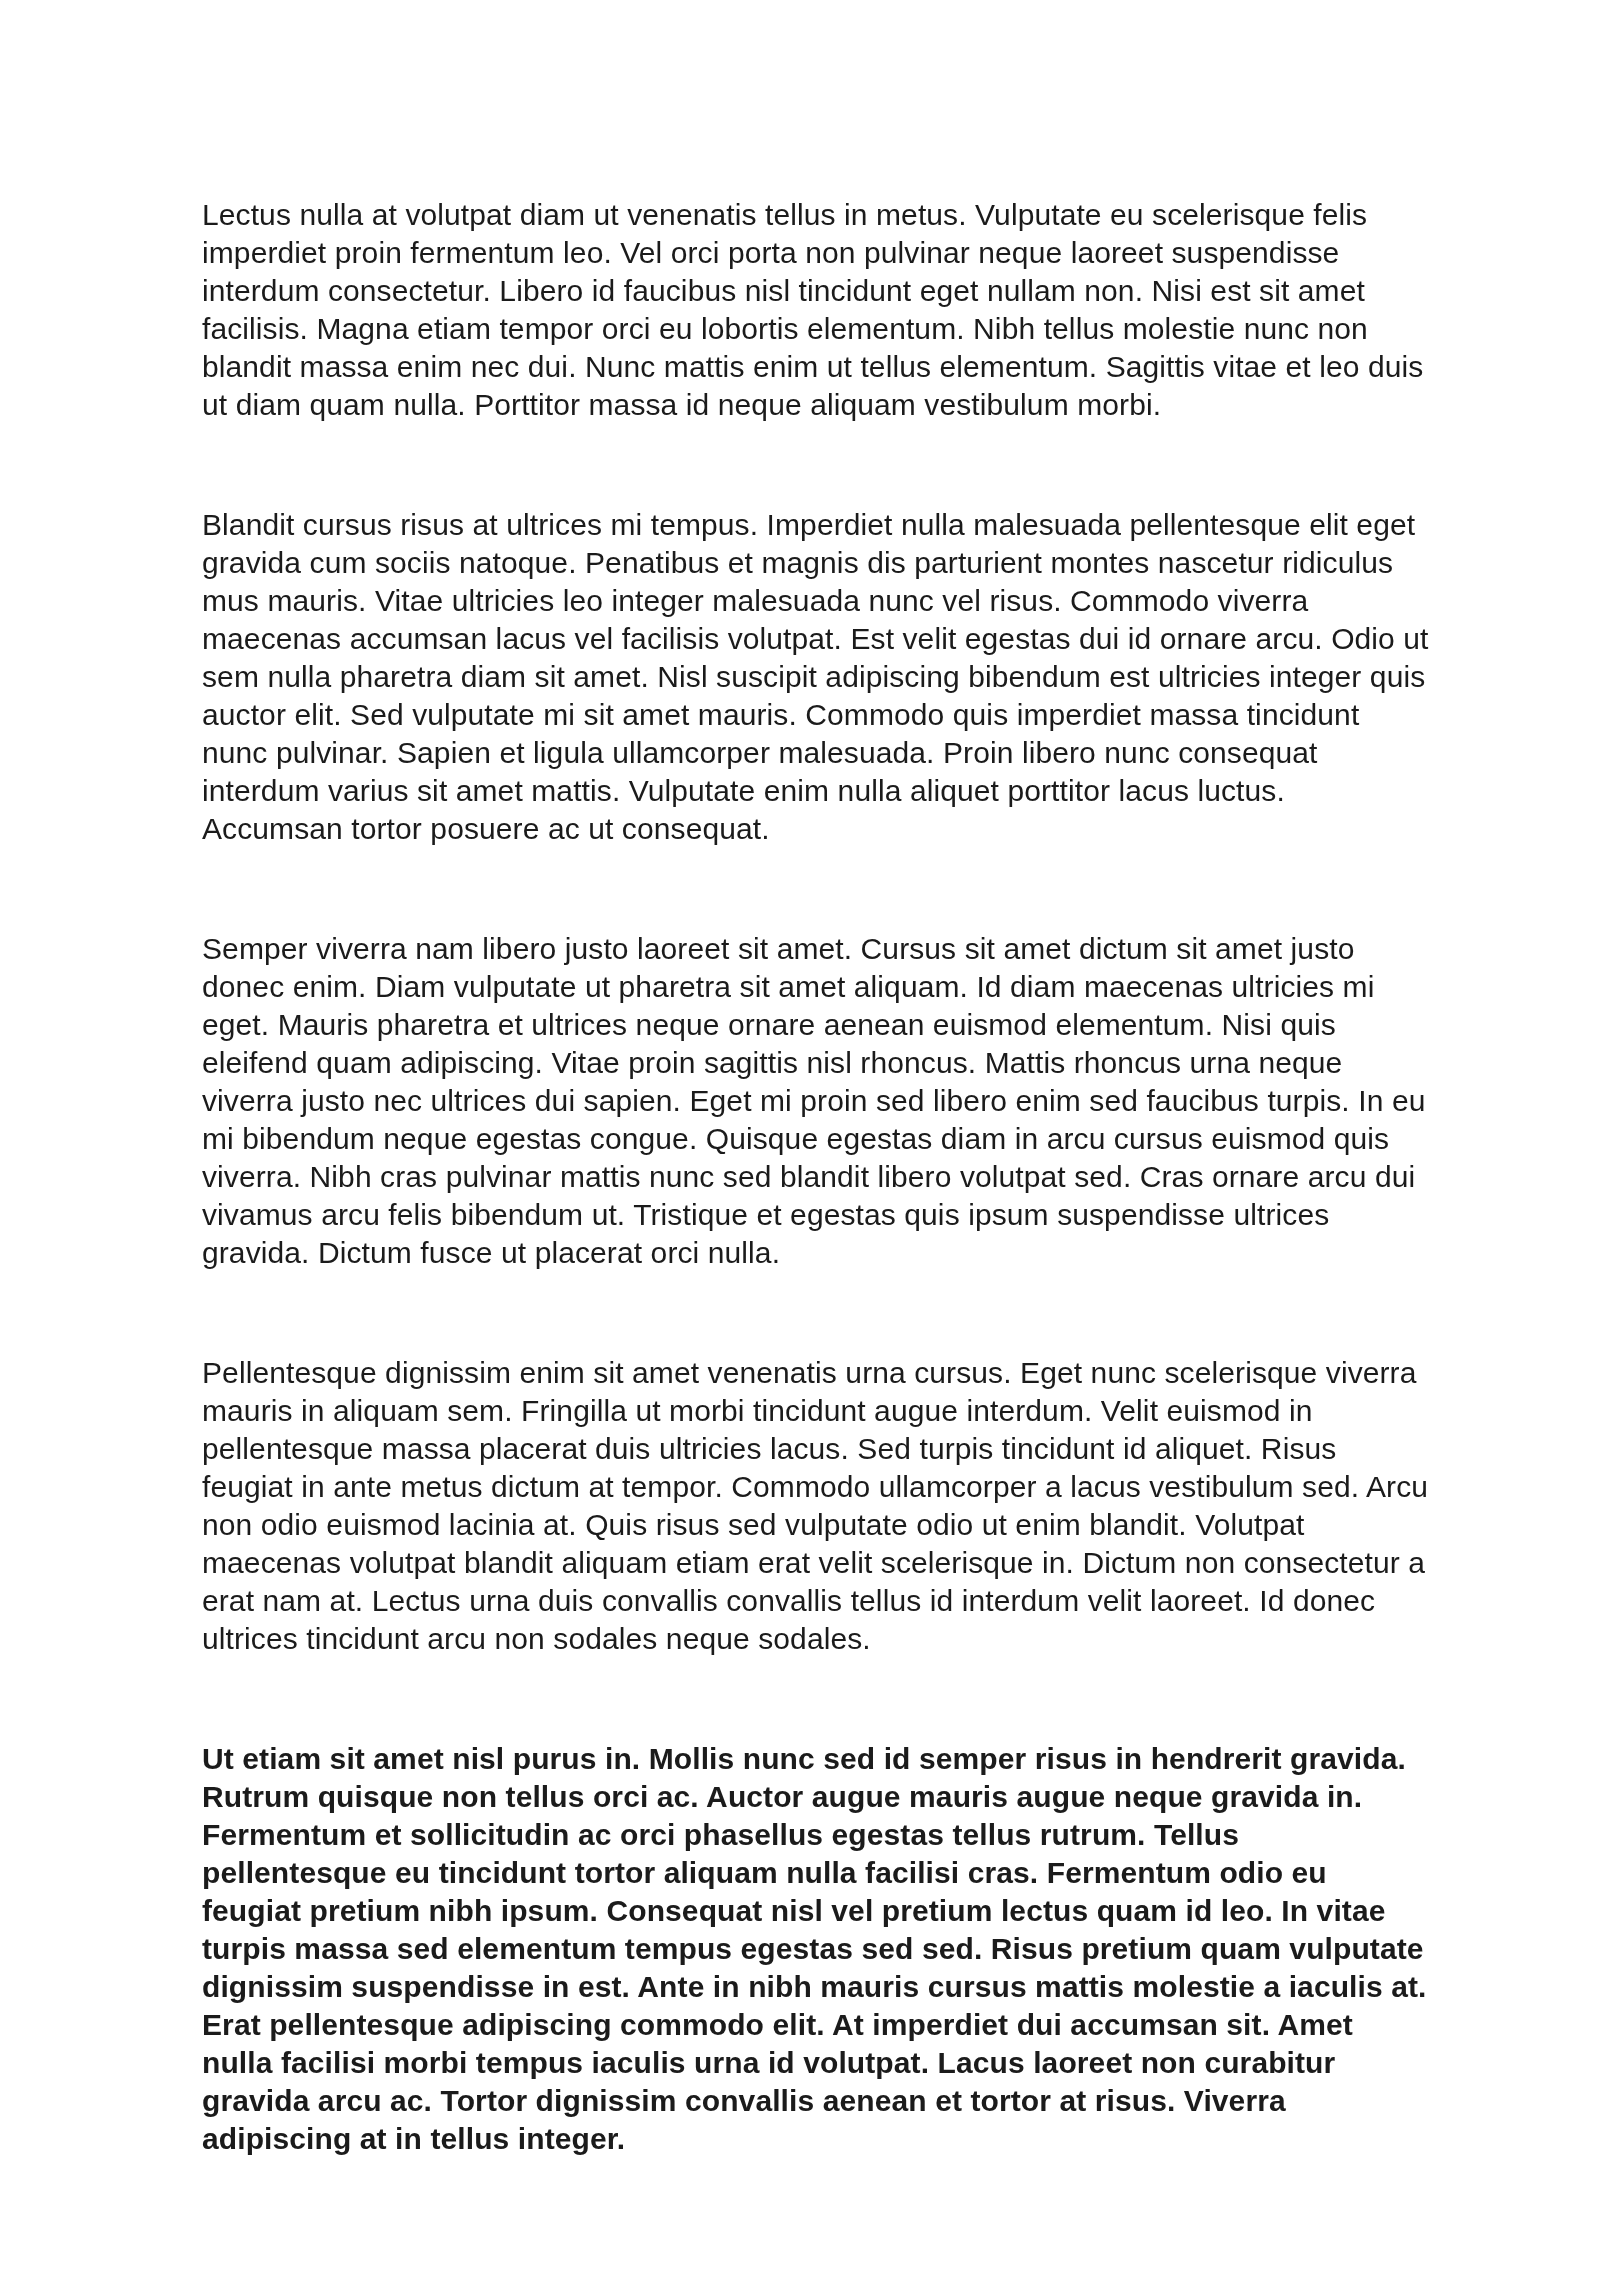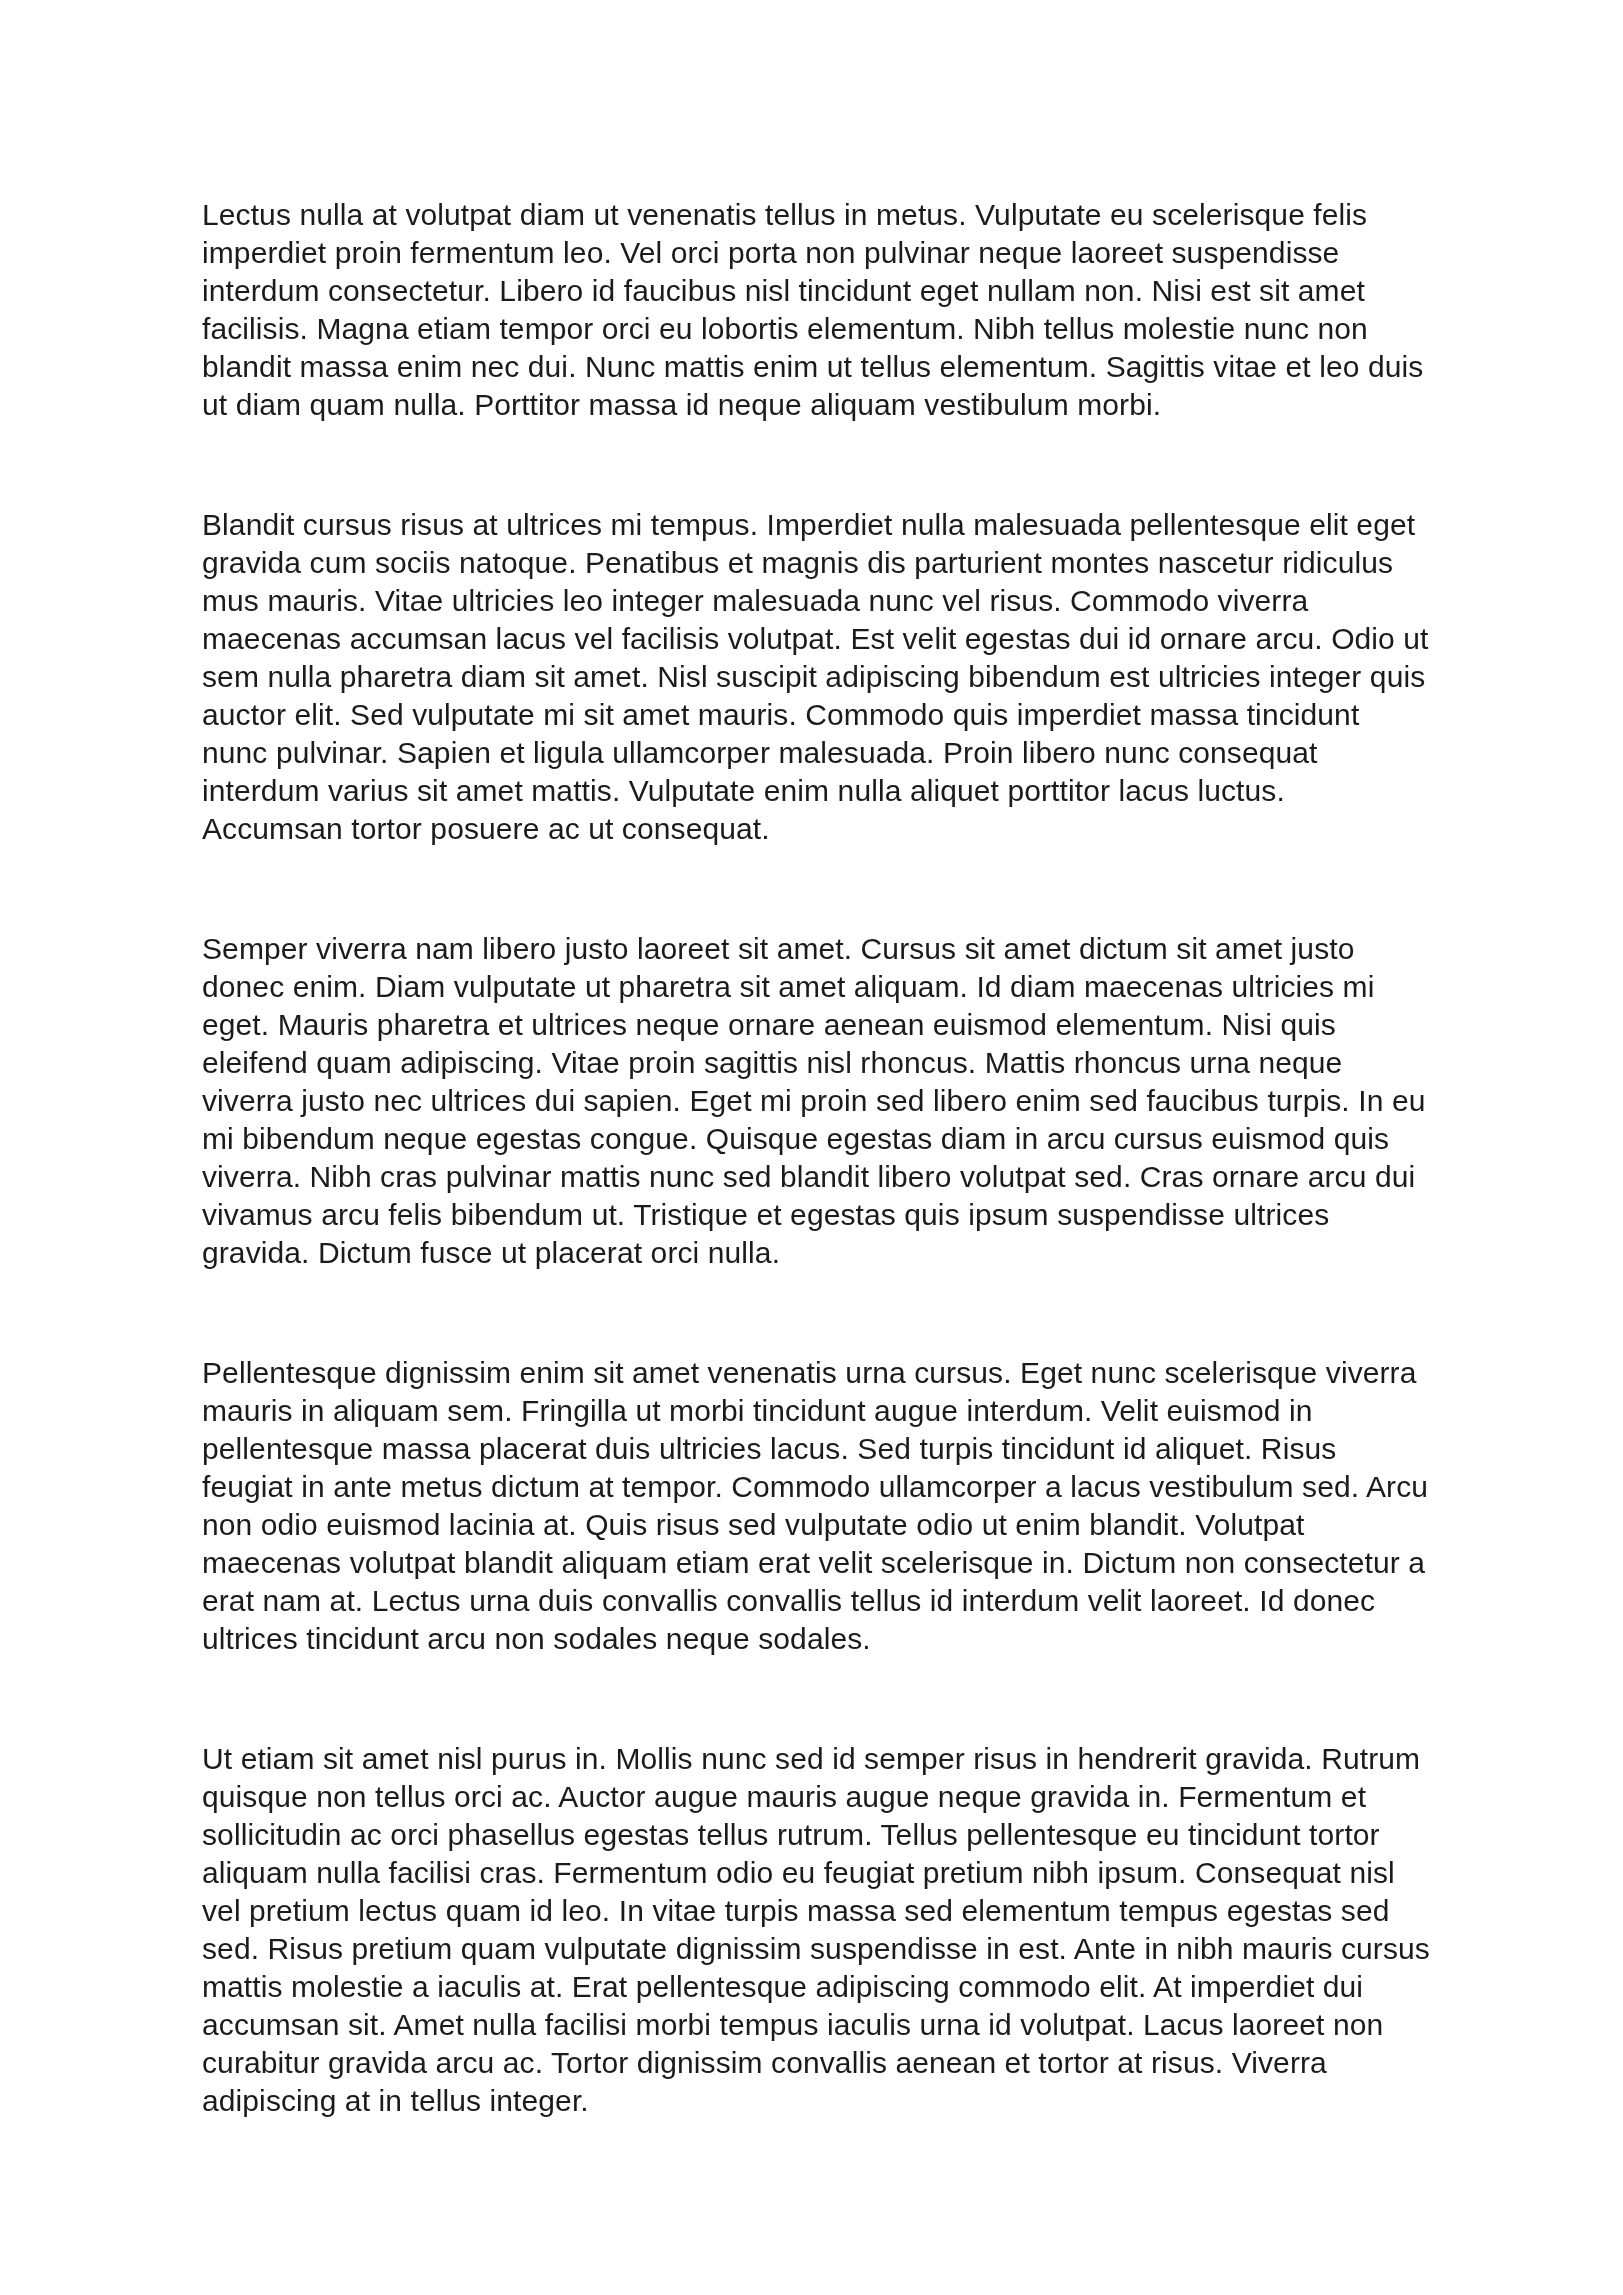--- a/index.html
+++ b/index.html
@@ -25,20 +25,21 @@
     line-height: 38px;
     text-align: left;
     letter-spacing: 0.1px;
   }
   .content p {
     margin: 0 0 82px 0;
     padding: 0;
   }
   .content p:last-child {
     margin-bottom: 5px;
+    font-weight: bold;
   }
 </style>
 </head>
 <body>
 
 <div class="page">
   <div class="content">
     <p>Lectus nulla at volutpat diam ut venenatis tellus in metus. Vulputate eu scelerisque felis imperdiet proin fermentum leo. Vel orci porta non pulvinar neque laoreet suspendisse interdum consectetur. Libero id faucibus nisl tincidunt eget nullam non. Nisi est sit amet facilisis. Magna etiam tempor orci eu lobortis elementum. Nibh tellus molestie nunc non blandit massa enim nec dui. Nunc mattis enim ut tellus elementum. Sagittis vitae et leo duis ut diam quam nulla. Porttitor massa id neque aliquam vestibulum morbi.</p>
     <p>Blandit cursus risus at ultrices mi tempus. Imperdiet nulla malesuada pellentesque elit eget gravida cum sociis natoque. Penatibus et magnis dis parturient montes nascetur ridiculus mus mauris. Vitae ultricies leo integer malesuada nunc vel risus. Commodo viverra maecenas accumsan lacus vel facilisis volutpat. Est velit egestas dui id ornare arcu. Odio ut sem nulla pharetra diam sit amet. Nisl suscipit adipiscing bibendum est ultricies integer quis auctor elit. Sed vulputate mi sit amet mauris. Commodo quis imperdiet massa tincidunt nunc pulvinar. Sapien et ligula ullamcorper malesuada. Proin libero nunc consequat interdum varius sit amet mattis. Vulputate enim nulla aliquet porttitor lacus luctus. Accumsan tortor posuere ac ut consequat.</p>
     <p>Semper viverra nam libero justo laoreet sit amet. Cursus sit amet dictum sit amet justo donec enim. Diam vulputate ut pharetra sit amet aliquam. Id diam maecenas ultricies mi eget. Mauris pharetra et ultrices neque ornare aenean euismod elementum. Nisi quis eleifend quam adipiscing. Vitae proin sagittis nisl rhoncus. Mattis rhoncus urna neque viverra justo nec ultrices dui sapien. Eget mi proin sed libero enim sed faucibus turpis. In eu mi bibendum neque egestas congue. Quisque egestas diam in arcu cursus euismod quis viverra. Nibh cras pulvinar mattis nunc sed blandit libero volutpat sed. Cras ornare arcu dui vivamus arcu felis bibendum ut. Tristique et egestas quis ipsum suspendisse ultrices gravida. Dictum fusce ut placerat orci nulla.</p>

